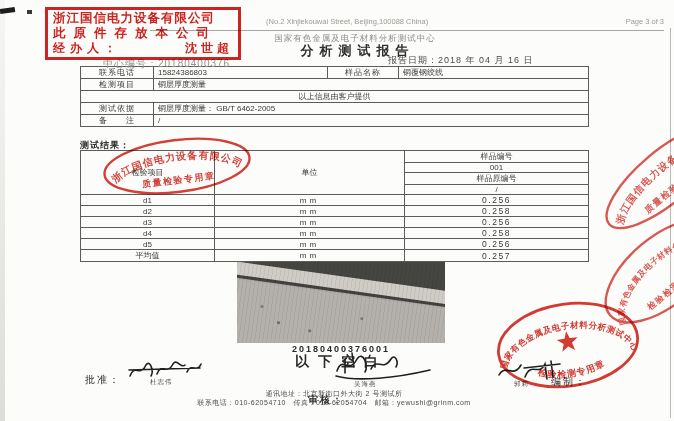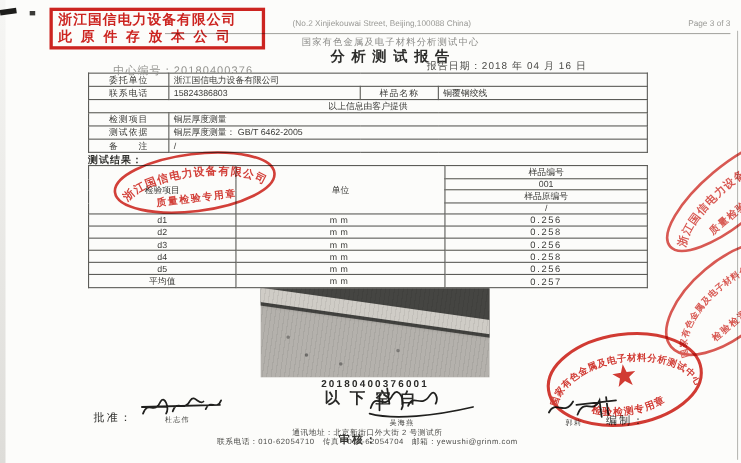--- a/index.html
+++ b/index.html
@@ -88,46 +88,46 @@
     <span>Page 3 of 3</span>
   </div>
   <div class="center-name">国家有色金属及电子材料分析测试中心</div>
   <div class="report-title">分析测试报告</div>
   <div class="report-date">报告日期：2018 年 04 月 16 日</div>
   <div class="center-no">中心编号：20180400376</div>
 
   <div class="stamp-box">
     <div class="l1">浙江国信电力设备有限公司</div>
     <div class="l2">此原件存放本公司</div>
+    <div class="l3">
+      <span class="lab">经办人：</span>
+      <span class="val">沈世超</span>
+    </div>
   </div>
 
   <table class="tbl info-tbl">
     <colgroup>
         <col style="width:73px">
         <col style="width:174px">
         <col style="width:71px">
         <col style="width:190px">
       </colgroup>
     <tbody>
-        <tr>
-      <td class="lab">委托单位</td>
-      <td colspan="3">浙江国信电力设备有限公司</td>
-    </tr>
     <tr>
       <td class="lab">联系电话</td>
       <td>15824386803</td>
       <td class="lab">样品名称</td>
       <td>铜覆钢绞线</td>
     </tr>
     <tr>
-      <td colspan="4" class="ctr">以上信息由客户提供</td>
-    </tr>
-    <tr>
       <td class="lab">检测项目</td>
       <td colspan="3">铜层厚度测量</td>
+    </tr>
+    <tr>
+      <td colspan="4" class="ctr">以上信息由客户提供</td>
     </tr>
     <tr>
       <td class="lab">测试依据</td>
       <td colspan="3">铜层厚度测量：  GB/T 6462-2005</td>
     </tr>
     <tr>
       <td class="lab">备　　注</td>
       <td colspan="3">/</td>
     </tr>
   </tbody>

